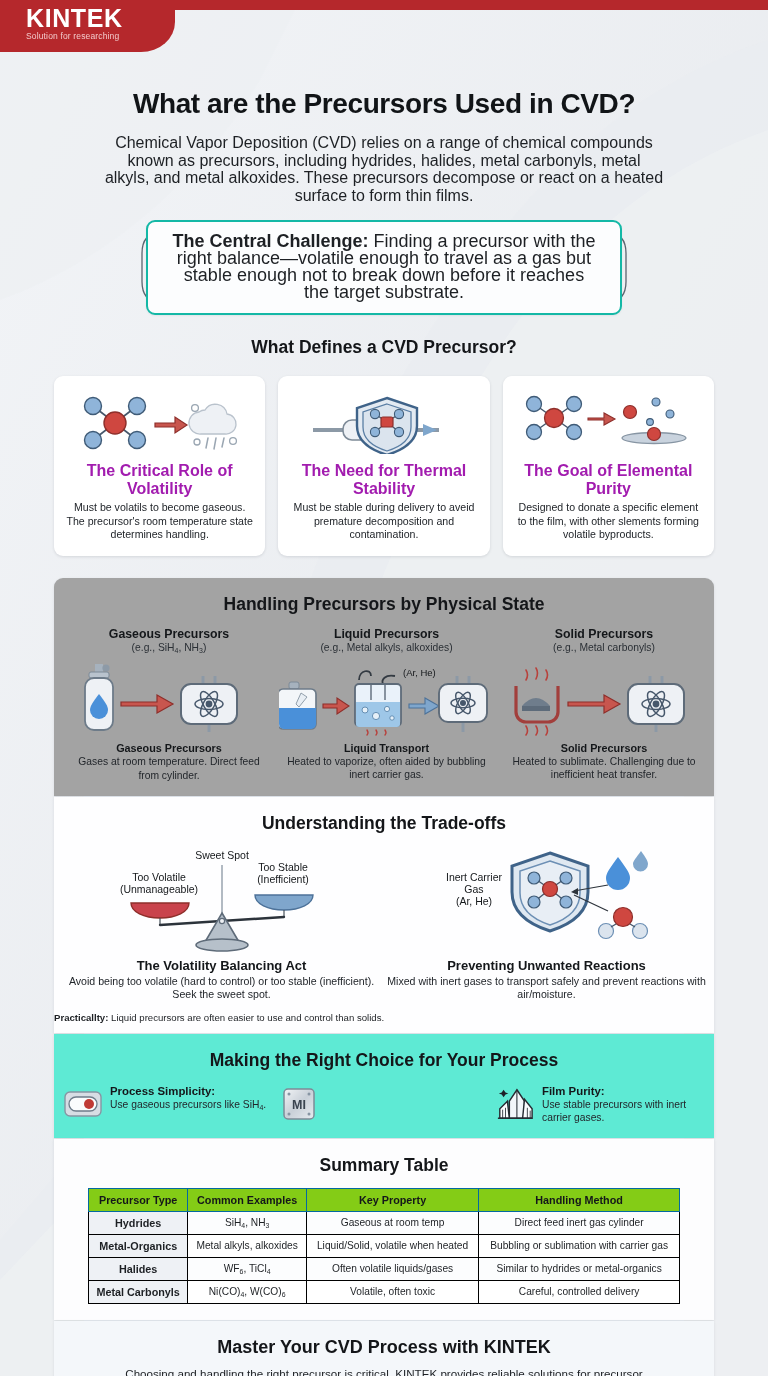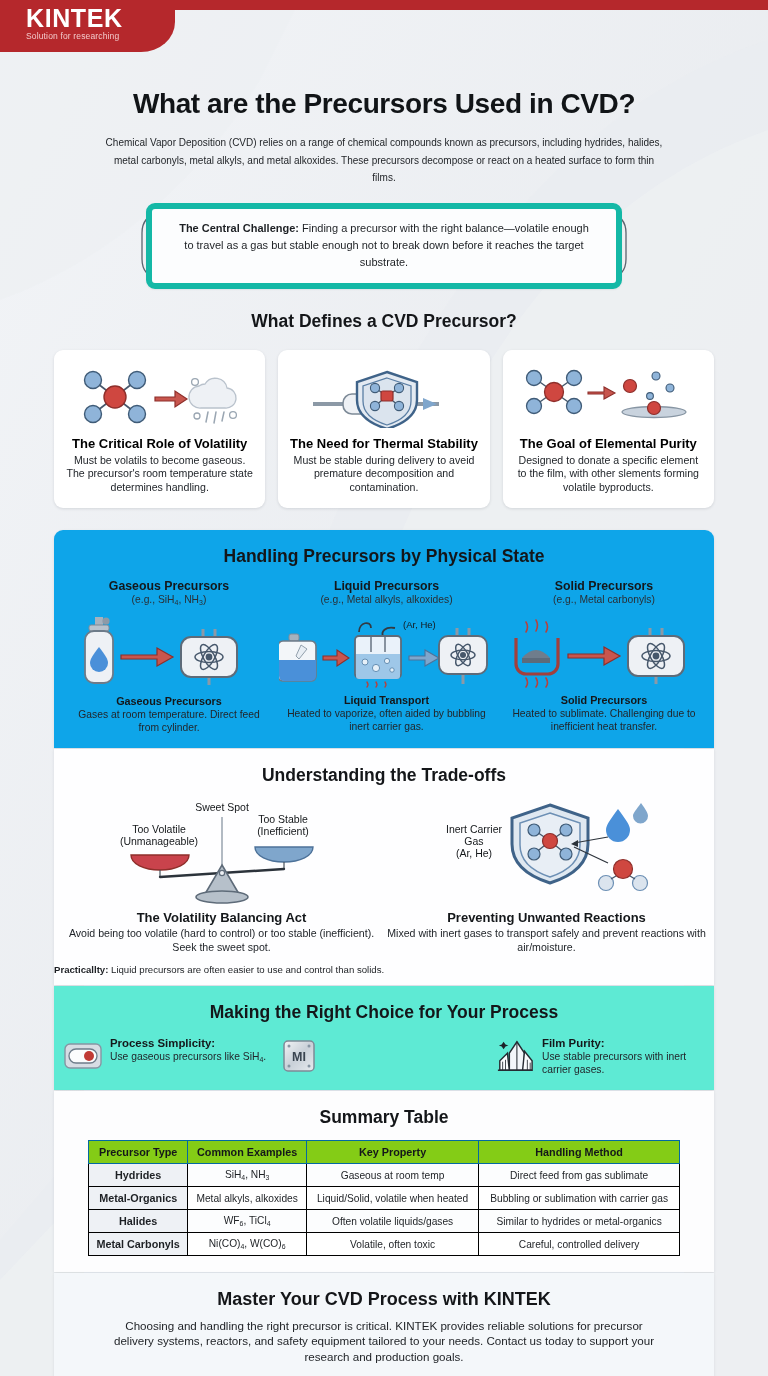--- a/index.html
+++ b/index.html
@@ -35,54 +35,54 @@
   }
 
   
   .page { position:relative; z-index:2; }
   .title {
     text-align:center; font-size:28px; font-weight:bold;
     letter-spacing:-.4px; margin:36px 0 0 0; color:#111417;
   }
   .intro {
     width:560px; margin:14px auto 0; text-align:center;
-    font-size:10px; line-height:17.5px; color:#1d2024;
+    font-size:16px; line-height:17.5px; color:#1d2024;
   }
   .challenge-wrap { position:relative; width:500px; margin:16px auto 0; }
   .challenge-wrap .bracket {
     position:absolute; top:0; left:0; width:100%; height:100%;
     pointer-events:none;
   }
   .challenge {
     position:relative; margin:6px 12px; background:#fcfdfe;
-    border:6px solid #14b8a6; border-radius:9px;
+    border:2px solid #14b8a6; border-radius:9px;
     padding:11px 22px 12px; text-align:center;
-    font-size:11px; line-height:17px; color:#1d2024;
+    font-size:18px; line-height:17px; color:#1d2024;
     box-shadow:0 1px 2px rgba(20,30,45,.06);
   }
   .challenge b { font-weight:bold; }
 
   .sec-h {
     text-align:center; font-size:17.5px; font-weight:bold;
     color:#141619; margin:0;
   }
 
   
   .cards { display:flex; gap:13px; width:660px; margin:18px auto 0; }
   .card {
     flex:1; background:#fff; border-radius:9px; padding:14px 10px 14px;
     box-shadow:0 1px 3px rgba(30,40,55,.13); text-align:center;
   }
   .card .art { height:66px; display:flex; align-items:center; justify-content:center; }
-  .card h3 { font-size:13px; font-weight:bold; margin:6px 0 3px; color:#000000; }
+  .card h3 { font-size:16px; font-weight:bold; margin:6px 0 3px; color:#a21caf; }
   .card p { font-size:10.6px; line-height:13.6px; color:#22262b; }
 
   
   .panel {
-    width:660px; margin:0 auto; background:#0ea5e9;
+    width:660px; margin:0 auto; background:#a3a3a3;
     box-shadow:0 1px 3px rgba(30,40,55,.10);
   }
   .panel.first { margin-top:22px; border-radius:9px 9px 0 0; padding:16px 0 14px; }
   .panel.mid { background:#fefeff; padding:16px 0 10px; }
   .panel.mid2 { background:#5eead4; padding:16px 0 14px; }
   .panel.mid3 { background:#fdfdfe; padding:16px 0 16px; }
   .panel.last { background:#f4f7fa; border-radius:0 0 9px 9px; padding:16px 0 20px; }
   .hr { width:600px; height:1px; margin:0 auto; background:#dfe4ea; }
 
   
@@ -537,21 +537,21 @@
           <th>Common Examples</th>
           <th>Key Property</th>
           <th>Handling Method</th>
         </tr>
       </thead>
       <tbody>
         <tr>
           <td class="rowhd">Hydrides</td>
           <td>SiH<sub>4</sub>, NH<sub>3</sub></td>
           <td>Gaseous at room temp</td>
-          <td>Direct feed from gas sublimate</td>
+          <td>Direct feed inert gas cylinder</td>
         </tr>
         <tr>
           <td class="rowhd">Metal-Organics</td>
           <td>Metal alkyls, alkoxides</td>
           <td>Liquid/Solid, volatile when heated</td>
           <td>Bubbling or sublimation with carrier gas</td>
         </tr>
         <tr>
           <td class="rowhd">Halides</td>
           <td>WF<sub>6</sub>, TiCl<sub>4</sub></td>

